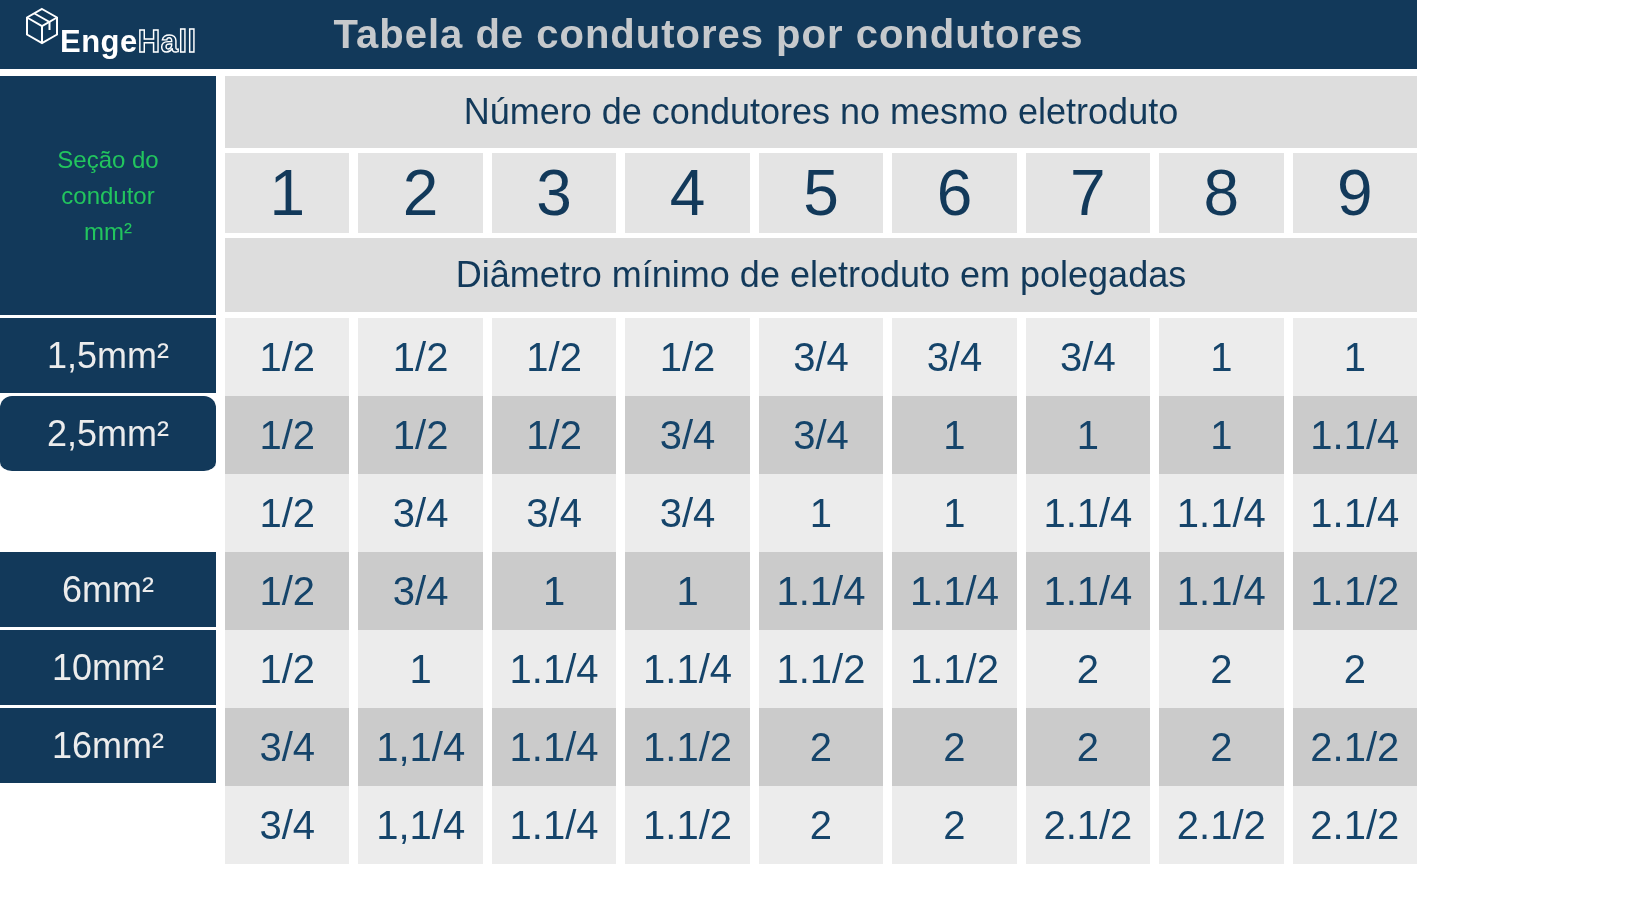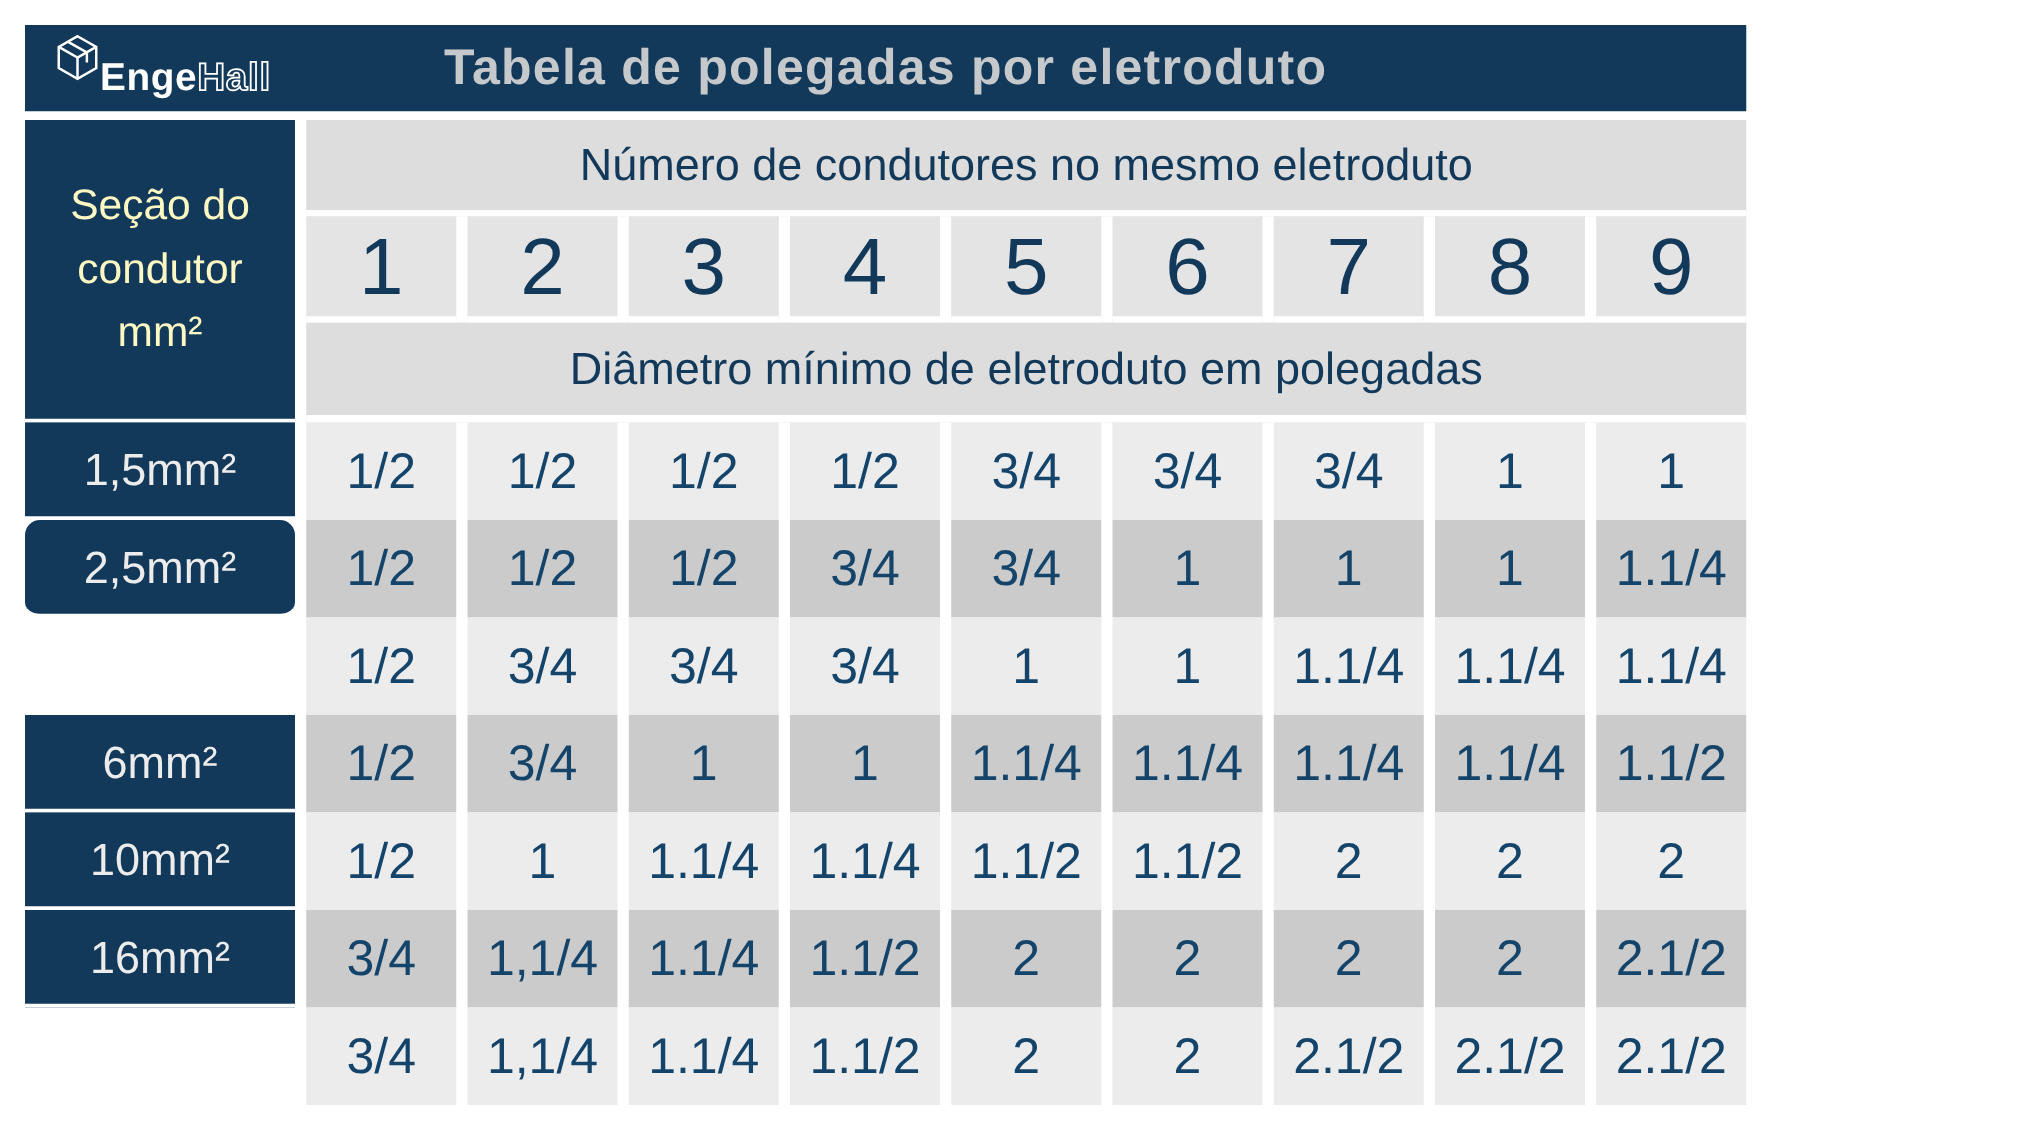--- a/index.html
+++ b/index.html
@@ -1,19 +1,19 @@
 <!DOCTYPE html>
 <html><head>
 <meta charset="utf-8">
 <style>
   html,body{margin:0;padding:0;background:#ffffff;}
   *{box-sizing:border-box;}
   body{font-family:"Liberation Sans", sans-serif;}
   .frame{
-    width:1417px;height:914px;background:#ffffff;padding:20px;overflow:hidden;position:relative;
+    width:1417px;height:914px;background:#ffffff;padding:0;overflow:hidden;position:relative;
   }
   
   .topbar{
     position:relative;height:69px;background:#12395A;width:100%;
   }
   .logo{position:absolute;left:16px;top:2px;width:230px;height:67px;}
   .logo svg{position:absolute;left:6px;top:4px;}
   .brand{
     position:absolute;left:44px;top:22px;font-size:31px;font-weight:bold;letter-spacing:.5px;
     color:#ffffff;white-space:nowrap;
@@ -29,23 +29,23 @@
   
   .grid{
     margin-top:7px;
     display:grid;
     grid-template-columns:216px repeat(9,1fr);
     grid-template-rows:77px 85px 80px repeat(7,78px);
     column-gap:9px;
     background:#ffffff;
   }
   .corner{
-    grid-column:1/2;grid-row:1/4;background:#12395A;color:#fef9c3;
+    grid-column:1/2;grid-row:1/4;background:#12395A;color:#22c55e;
     display:flex;align-items:center;justify-content:center;text-align:center;
-    font-size:34px;line-height:1.5;white-space:pre-line;
+    font-size:24px;line-height:1.5;white-space:pre-line;
     border-bottom:3px solid #ffffff;
   }
   .band{
     background:#DDDDDD;color:#12395A;display:flex;align-items:center;justify-content:center;
     font-size:36px;
   }
   .band-top{grid-column:2/11;grid-row:1/2;border-bottom:5px solid #ffffff;}
   .band-sub{grid-column:2/11;grid-row:3/4;border-bottom:6px solid #ffffff;}
   .num-cell{
     background:#E4E4E4;color:#12395A;display:flex;align-items:center;justify-content:center;
@@ -69,21 +69,21 @@
   <div class="topbar">
     <div class="logo">
       <svg width="40" height="42" viewBox="0 0 40 42" fill="none">
         <path d="M20 3 L35 11.5 L35 28.5 L20 37 L5 28.5 L5 11.5 Z" stroke="#ffffff" stroke-width="2" fill="none"></path>
         <path d="M5 11.5 L20 20 L35 11.5" stroke="#ffffff" stroke-width="2" fill="none"></path>
         <path d="M20 20 L20 37" stroke="#ffffff" stroke-width="2" fill="none"></path>
         <path d="M12.5 7.5 L27.5 16 L27.5 24" stroke="#ffffff" stroke-width="2" fill="none"></path>
       </svg>
       <span class="brand"><span>Enge</span><span class="outline">Hall</span></span>
     </div>
-    <div class="title">Tabela de polegadas por eletroduto</div>
+    <div class="title">Tabela de condutores por condutores</div>
   </div>
 
   <div class="grid">
     <div class="corner">Seção do
 condutor
 mm²</div>
     <div class="band band-sub">Diâmetro mínimo de eletroduto em polegadas</div>
     <div class="band band-top">Número de condutores no mesmo eletroduto</div>
 
   <div class="num-cell" style="grid-column: 2;">1</div>

